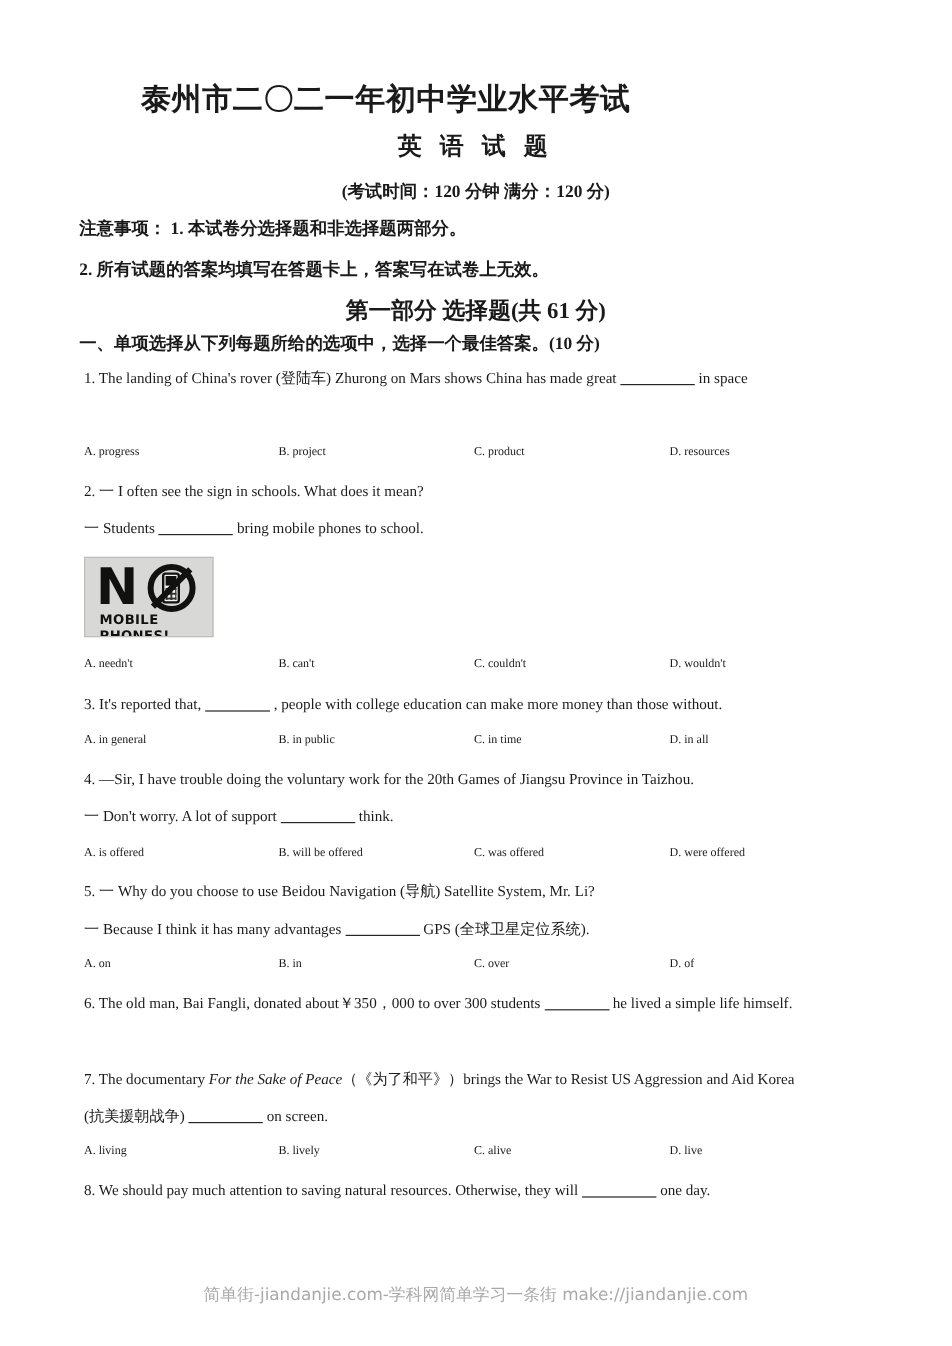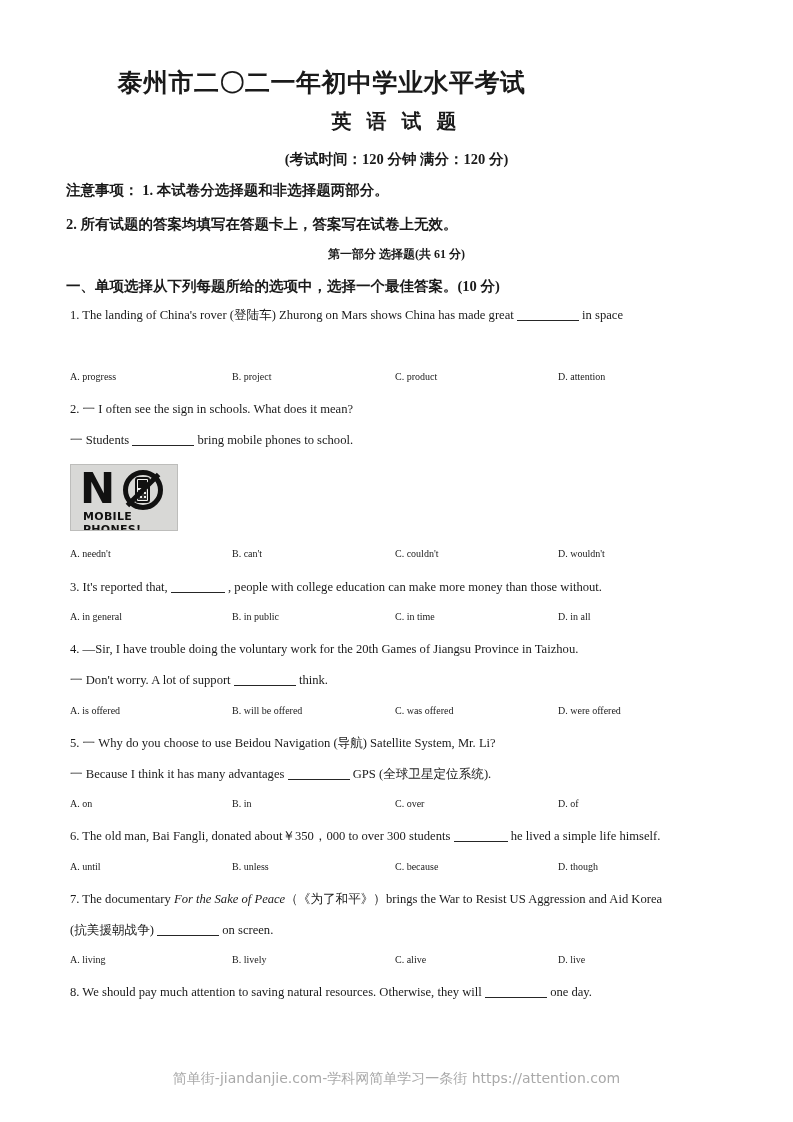--- a/index.html
+++ b/index.html
@@ -67,21 +67,21 @@
     left: 66px;
     font-size: 14.5px;
     font-weight: bold;
   }
   .part-header {
     position: absolute;
     top: 246px;
     left: 0;
     width: 793px;
     text-align: center;
-    font-size: 12px;
+    font-size: 19px;
     font-weight: bold;
   }
   .section-header {
     position: absolute;
     top: 277px;
     left: 66px;
     font-size: 14.5px;
     font-weight: bold;
   }
 
@@ -248,21 +248,21 @@
 
   <div class="qline" style="top:308px">
     <span>1. The landing of China's rover (登陆车) Zhurong on Mars shows China has made great</span>
     <span class="blank"></span>
     <span>in space</span>
   </div>
   <div class="opts" style="top:371px">
     <span class="opt a">A. progress</span>
     <span class="opt b">B. project</span>
     <span class="opt c">C. product</span>
-    <span class="opt d">D. attention</span>
+    <span class="opt d">D. resources</span>
   </div>
 
   <div class="qline" style="top:402px">2. 一 I often see the sign in schools. What does it mean?</div>
   <div class="qline" style="top:433px">
     <span>一 Students</span>
     <span class="blank"></span>
     <span>bring mobile phones to school.</span>
   </div>
 
   <div class="sign">
@@ -323,26 +323,20 @@
     <span class="opt b">B. in</span>
     <span class="opt c">C. over</span>
     <span class="opt d">D. of</span>
   </div>
 
   <div class="qline" style="top:829px">
     <span>6. The old man, Bai Fangli, donated about￥350，000 to over 300 students</span>
     <span class="blank short"></span>
     <span>he lived a simple life himself.</span>
   </div>
-  <div class="opts" style="top:861px">
-    <span class="opt a">A. until</span>
-    <span class="opt b">B. unless</span>
-    <span class="opt c">C. because</span>
-    <span class="opt d">D. though</span>
-  </div>
 
   <div class="qline" style="top:892px">
     <span>7. The documentary </span><span class="ital">For the Sake of Peace</span><span>（《为了和平》）brings the War to Resist US Aggression and Aid Korea</span>
   </div>
   <div class="qline" style="top:923px">
     <span>(抗美援朝战争)</span>
     <span class="blank"></span>
     <span>on screen.</span>
   </div>
   <div class="opts" style="top:954px">
@@ -351,15 +345,15 @@
     <span class="opt c">C. alive</span>
     <span class="opt d">D. live</span>
   </div>
 
   <div class="qline" style="top:985px">
     <span>8. We should pay much attention to saving natural resources. Otherwise, they will</span>
     <span class="blank"></span>
     <span>one day.</span>
   </div>
 
-  <div class="footer">简单街-jiandanjie.com-学科网简单学习一条街 https://attention.com</div>
+  <div class="footer">简单街-jiandanjie.com-学科网简单学习一条街 make://jiandanjie.com</div>
 
 </div>
 
 </body></html>

